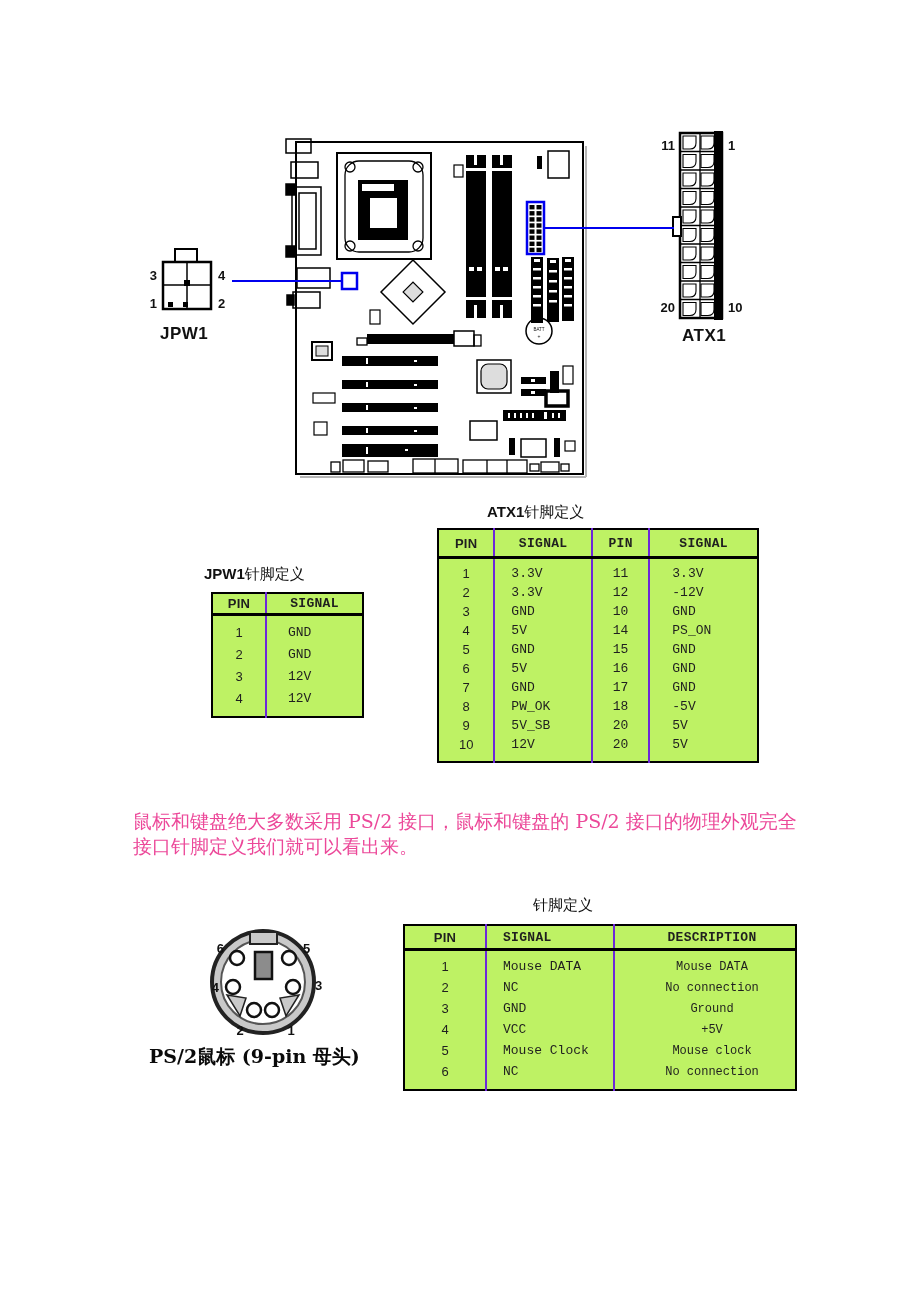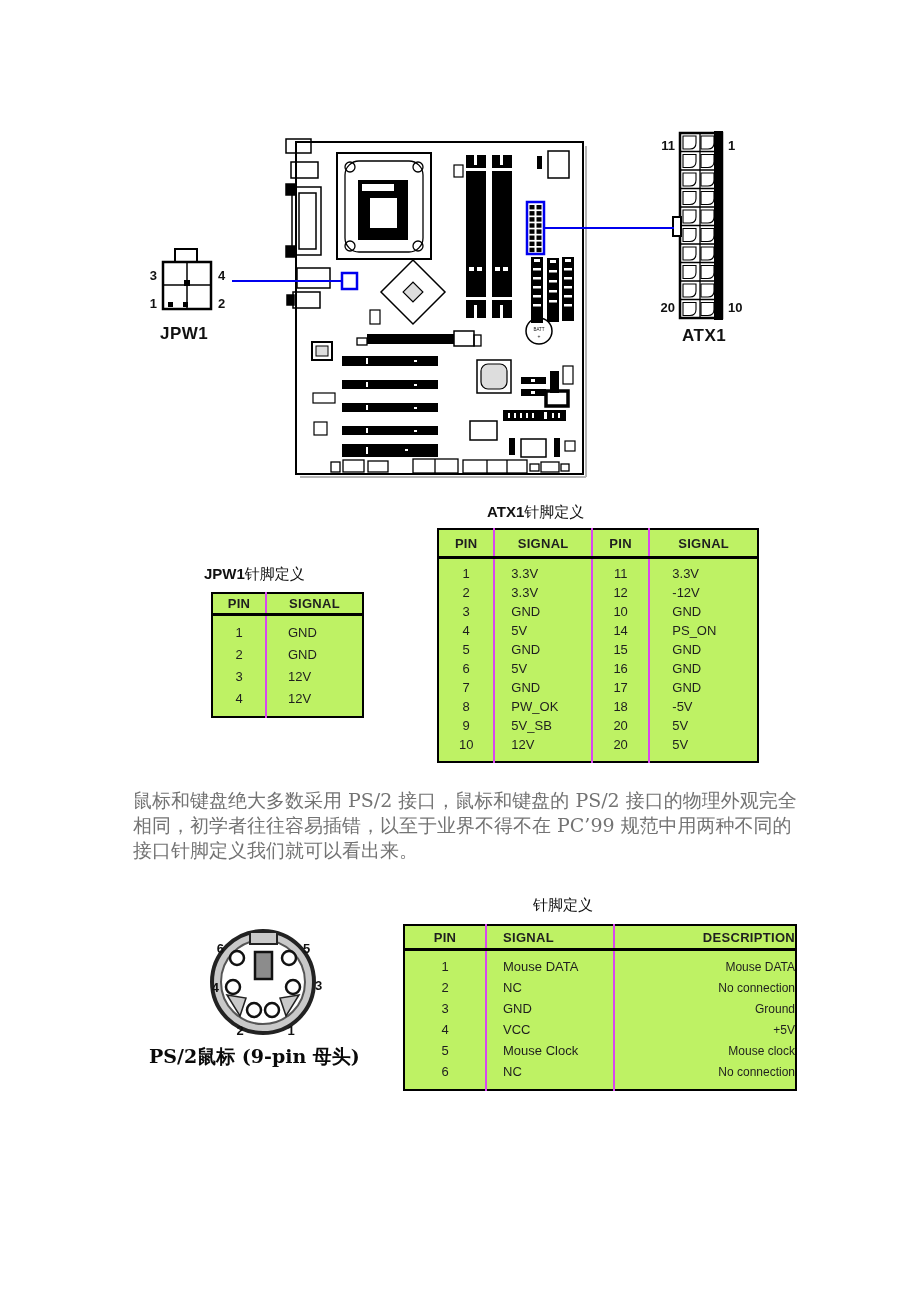--- a/index.html
+++ b/index.html
@@ -8,21 +8,21 @@
   .abs{position:absolute;}
   svg text{font-family:"Liberation Sans",sans-serif;fill:#111;}
   svg .pinlbl{font-size:13px;font-weight:bold;}
   svg .conncap{font-size:17px;font-weight:bold;letter-spacing:.5px;}
 
   
   table.tbl{border-collapse:collapse;table-layout:fixed;background:#bef264;color:#1f1f1f;}
   table.tbl{border:2px solid #000;}
   .tbl th{border-bottom:3px solid #000;font-size:13px;font-weight:bold;text-align:center;
           padding:0;letter-spacing:.3px;}
-  .tbl th + th, .tbl td + td{border-left:2px solid #d946ef;}
+  .tbl th + th, .tbl td + td{border-left:2px solid #6d28d9;font-family:Liberation Mono, monospace;}
   .tbl td{font-size:13px;padding:0;vertical-align:middle;}
   .tbl tbody tr:first-child td{padding-top:5px;}
   .tbl tbody tr:last-child td{padding-bottom:7px;}
 
   .atx-tbl{width:322px;}
   .atx-tbl th{height:26px;}
   .atx-tbl td{height:19px;}
   .atx-tbl td:nth-child(odd){text-align:center;}
   .atx-tbl td:nth-child(2){padding-left:16px;}
   .atx-tbl td:nth-child(4){padding-left:22px;}
@@ -31,28 +31,28 @@
   .jpw-tbl th{height:19px;}
   .jpw-tbl td{height:22px;}
   .jpw-tbl td:nth-child(1){text-align:center;}
   .jpw-tbl td:nth-child(2){padding-left:21px;}
 
   .ps2-tbl{width:394px;}
   .ps2-tbl th{height:22px;}
   .ps2-tbl td{height:21px;}
   .ps2-tbl td:nth-child(1){text-align:center;}
   .ps2-tbl th:nth-child(2),.ps2-tbl td:nth-child(2){text-align:left;padding-left:16px;}
-  .ps2-tbl th:nth-child(3),.ps2-tbl td:nth-child(3){text-align:right;padding-left:14px;margin-top:32px;}
+  .ps2-tbl th:nth-child(3),.ps2-tbl td:nth-child(3){text-align:center;padding-left:14px;margin-top:32px;}
   .ps2-tbl td:nth-child(3){font-size:12px;}
 
   
   .tbl-title{font-size:15px;white-space:nowrap;color:#111;}
   .tbl-title b{font-family:"Liberation Sans",sans-serif;font-weight:bold;}
   .tbl-title span{font-family:"DejaVu Serif",serif;margin-top:32px;}
-  .para{font-family:"DejaVu Serif",serif;font-size:19px;line-height:25px;color:#737373;}
+  .para{font-family:"DejaVu Serif",serif;font-size:19px;line-height:25px;color:#ec4899;margin-top:21px;}
   .para div{white-space:nowrap;}
   .ps2-caption{font-family:"DejaVu Serif",serif;font-weight:bold;font-size:19px;
                white-space:nowrap;color:#0a0a0a;}
 </style>
 </head>
 <body>
 
 <div class="page">
 
   <svg class="abs" style="left:0;top:0" width="920" height="1302" viewBox="0 0 920 1302">
@@ -461,21 +461,20 @@
         </tr>
         <tr>
           <td>4</td>
           <td>12V</td>
         </tr>
       </tbody>
   </table>
 
   <div class="abs para" style="left:133px;top:788px">
     <div>鼠标和键盘绝大多数采用 PS/2 接口，鼠标和键盘的 PS/2 接口的物理外观完全</div>
-    <div>相同，初学者往往容易插错，以至于业界不得不在 PC’99 规范中用两种不同的</div>
     <div>接口针脚定义我们就可以看出来。</div>
   </div>
 
   <div class="abs tbl-title" style="left:533px;top:896px">
     <span style="font-family:'DejaVu Serif',serif">针脚定义</span>
   </div>
   <table class="abs tbl ps2-tbl" style="left:403px;top:924px">
     <colgroup>
         <col style="width:82px">
         <col style="width:128px">

